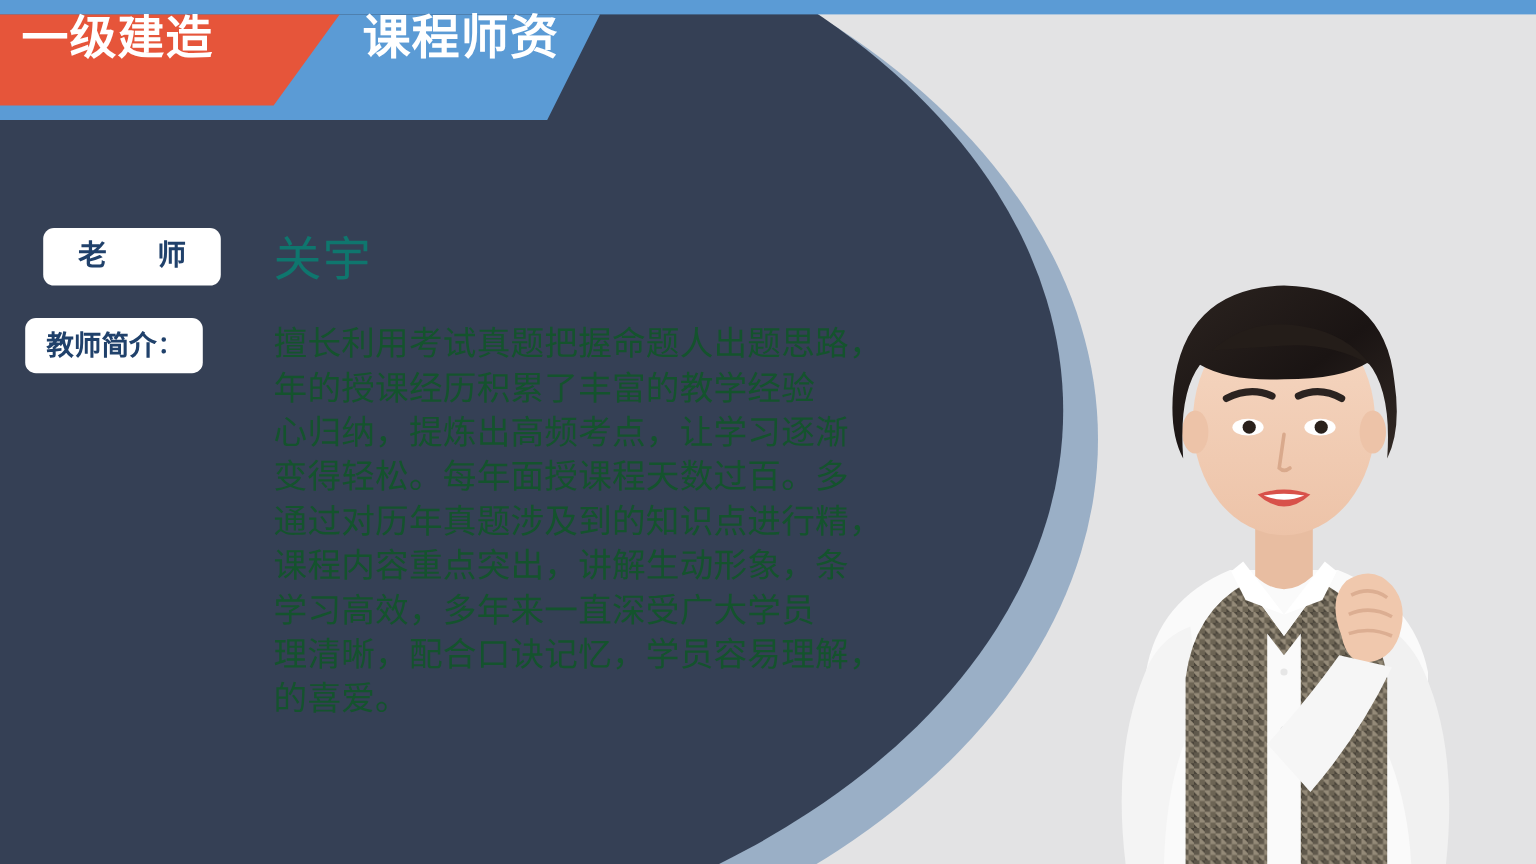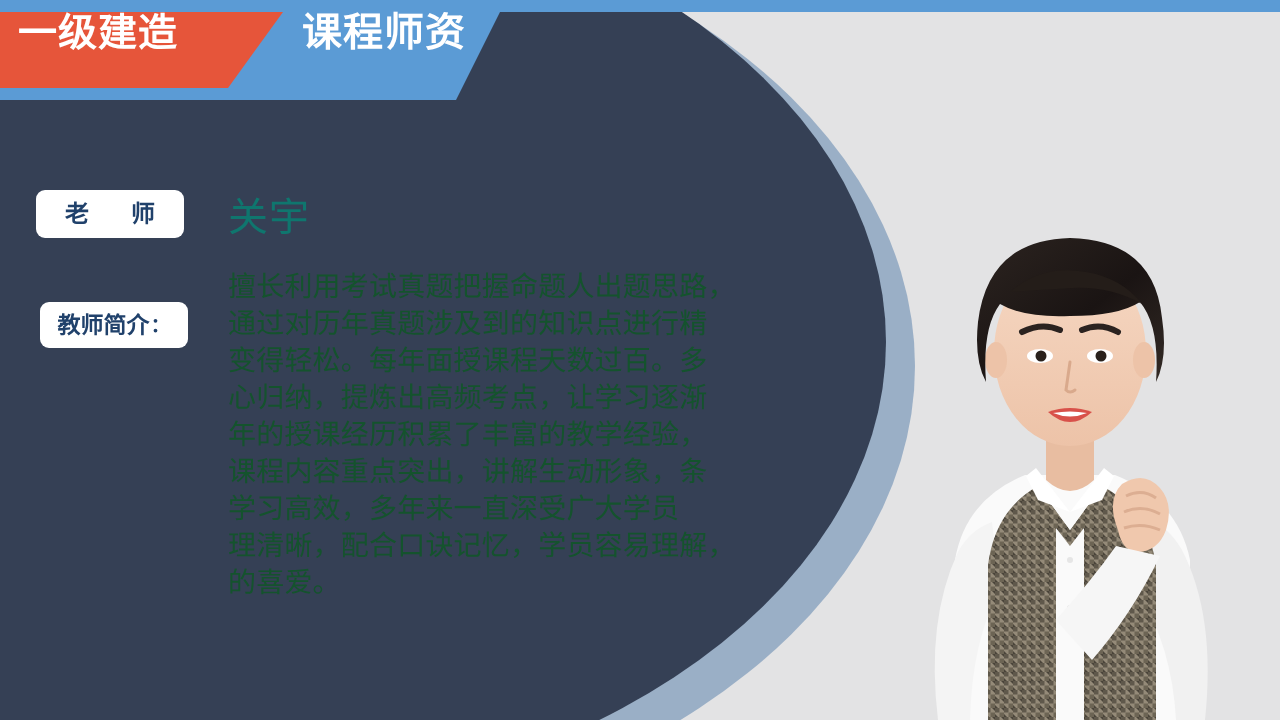--- a/index.html
+++ b/index.html
@@ -88,21 +88,21 @@
     height: 720px;
     z-index: 4;
   }
 
   .row {
     position: absolute;
     display: flex;
     align-items: flex-start;
   }
   .row-teacher { left: 36px; top: 190px; }
-  .row-bio     { left: 40px; top: 265px; margin-top: 37px; }
+  .row-bio     { left: 21px; top: 265px; }
 
   .tag {
     background: #ffffff;
     color: #20416b;
     border-radius: 9px;
     font-weight: bold;
     font-size: 24px;
     line-height: 1;
     display: flex;
     align-items: center;
@@ -197,24 +197,24 @@
 
     <div class="row row-bio">
       <div class="tag tag-bio">
         <span>教师简介</span>
         <span class="colon">：</span>
       </div>
     </div>
 
     <div class="value-bio" id="bio-lines">
         <span class="ln">擅长利用考试真题把握命题人出题思路，</span>
-        <span class="ln">通过对历年真题涉及到的知识点进行精</span>
+        <span class="ln">年的授课经历积累了丰富的教学经验</span>
+        <span class="ln">心归纳，提炼出高频考点，让学习逐渐</span>
         <span class="ln">变得轻松。每年面授课程天数过百。多</span>
-        <span class="ln">心归纳，提炼出高频考点，让学习逐渐</span>
-        <span class="ln">年的授课经历积累了丰富的教学经验，</span>
+        <span class="ln">通过对历年真题涉及到的知识点进行精，</span>
         <span class="ln">课程内容重点突出，讲解生动形象，条</span>
         <span class="ln">学习高效，多年来一直深受广大学员</span>
         <span class="ln">理清晰，配合口诀记忆，学员容易理解，</span>
         <span class="ln">的喜爱。</span>
       </div>
   </div>
 
   <div class="portrait">
     <svg width="420" height="660" viewBox="0 0 420 660" xmlns="http://www.w3.org/2000/svg">
       <defs>

